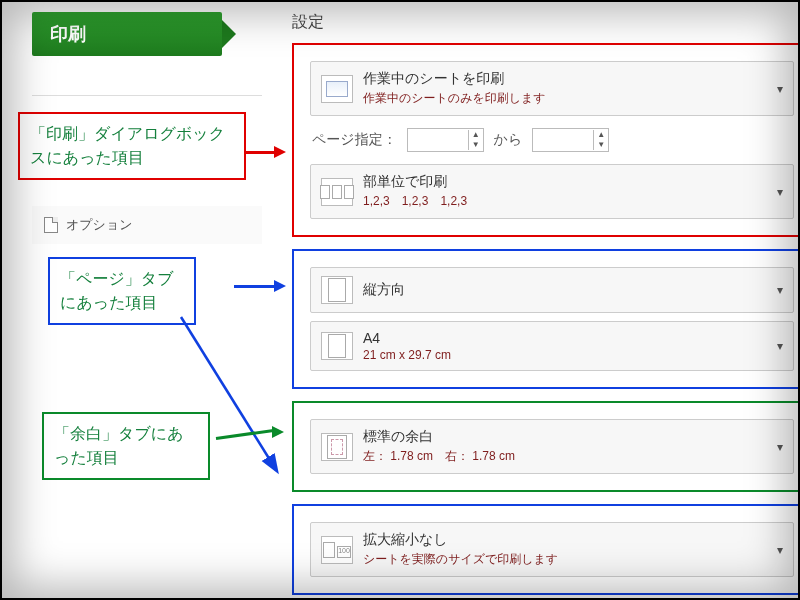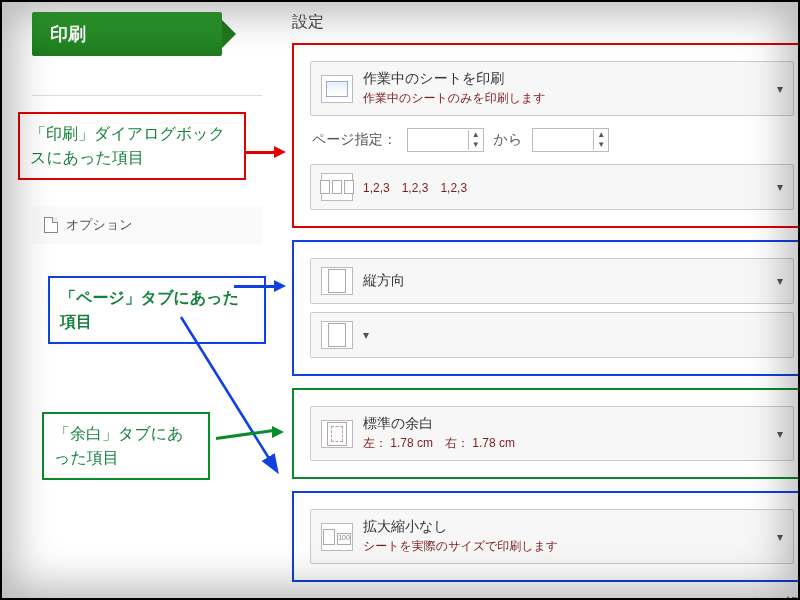--- a/index.html
+++ b/index.html
@@ -53,21 +53,21 @@
   .page-setup-link { text-align: right; margin-top: 4px; }
   .page-setup-link a { color: #446; text-decoration: underline; font-size: 13px; }
 
   
   .callout { position: absolute; background: #fff; padding: 8px 10px; font-size: 16px; color: #15803d; line-height: 1.5; }
   .callout.red { border: 2px solid #e00000; }
   .callout.blue { border: 2px solid #1040e0; }
   .callout.green { border: 2px solid #0a8a2a; }
 
   .c1 { left: 16px; top: 110px; width: 228px; }
-  .c2 { left: 46px; top: 274px; width: 218px; font-weight: bold; }
+  .c2 { left: 46px; top: 255px; width: 148px; }
   .c3 { left: 40px; top: 410px; width: 168px; }
 
   
   .arrow { position:absolute; pointer-events:none; }
   .arrow .shaft { position:absolute; background:currentColor; }
   .arrow .head { position:absolute; width:0; height:0; }
   .arrow.red { color:#e00000; }
   .arrow.blue { color:#1040e0; }
   .arrow.green { color:#0a8a2a; }
 
@@ -150,40 +150,45 @@
 
       <div class="setting-row">
         <div class="row-icon">
           <span class="icon-collate">
               <span></span>
               <span></span>
               <span></span>
             </span>
         </div>
         <div class="row-texts">
+          <div class="row-title">部単位で印刷</div>
           <div class="row-sub">1,2,3　1,2,3　1,2,3</div>
         </div>
         <div class="row-caret">▾</div>
       </div>
     </div>
 
     <div class="group blue">
       <div class="setting-row">
         <div class="row-icon">
             <span class="icon-page"></span>
           </div>
         <div class="row-texts">
           <div class="row-title">縦方向</div>
         </div>
         <div class="row-caret">▾</div>
       </div>
       <div class="setting-row">
         <div class="row-icon">
             <span class="icon-page"></span>
           </div>
+        <div class="row-texts">
+          <div class="row-title">A4</div>
+          <div class="row-sub">21 cm x 29.7 cm</div>
+        </div>
         <div class="row-caret">▾</div>
       </div>
     </div>
 
     <div class="group green">
       <div class="setting-row">
         <div class="row-icon">
             <span class="icon-margin"></span>
           </div>
         <div class="row-texts">

